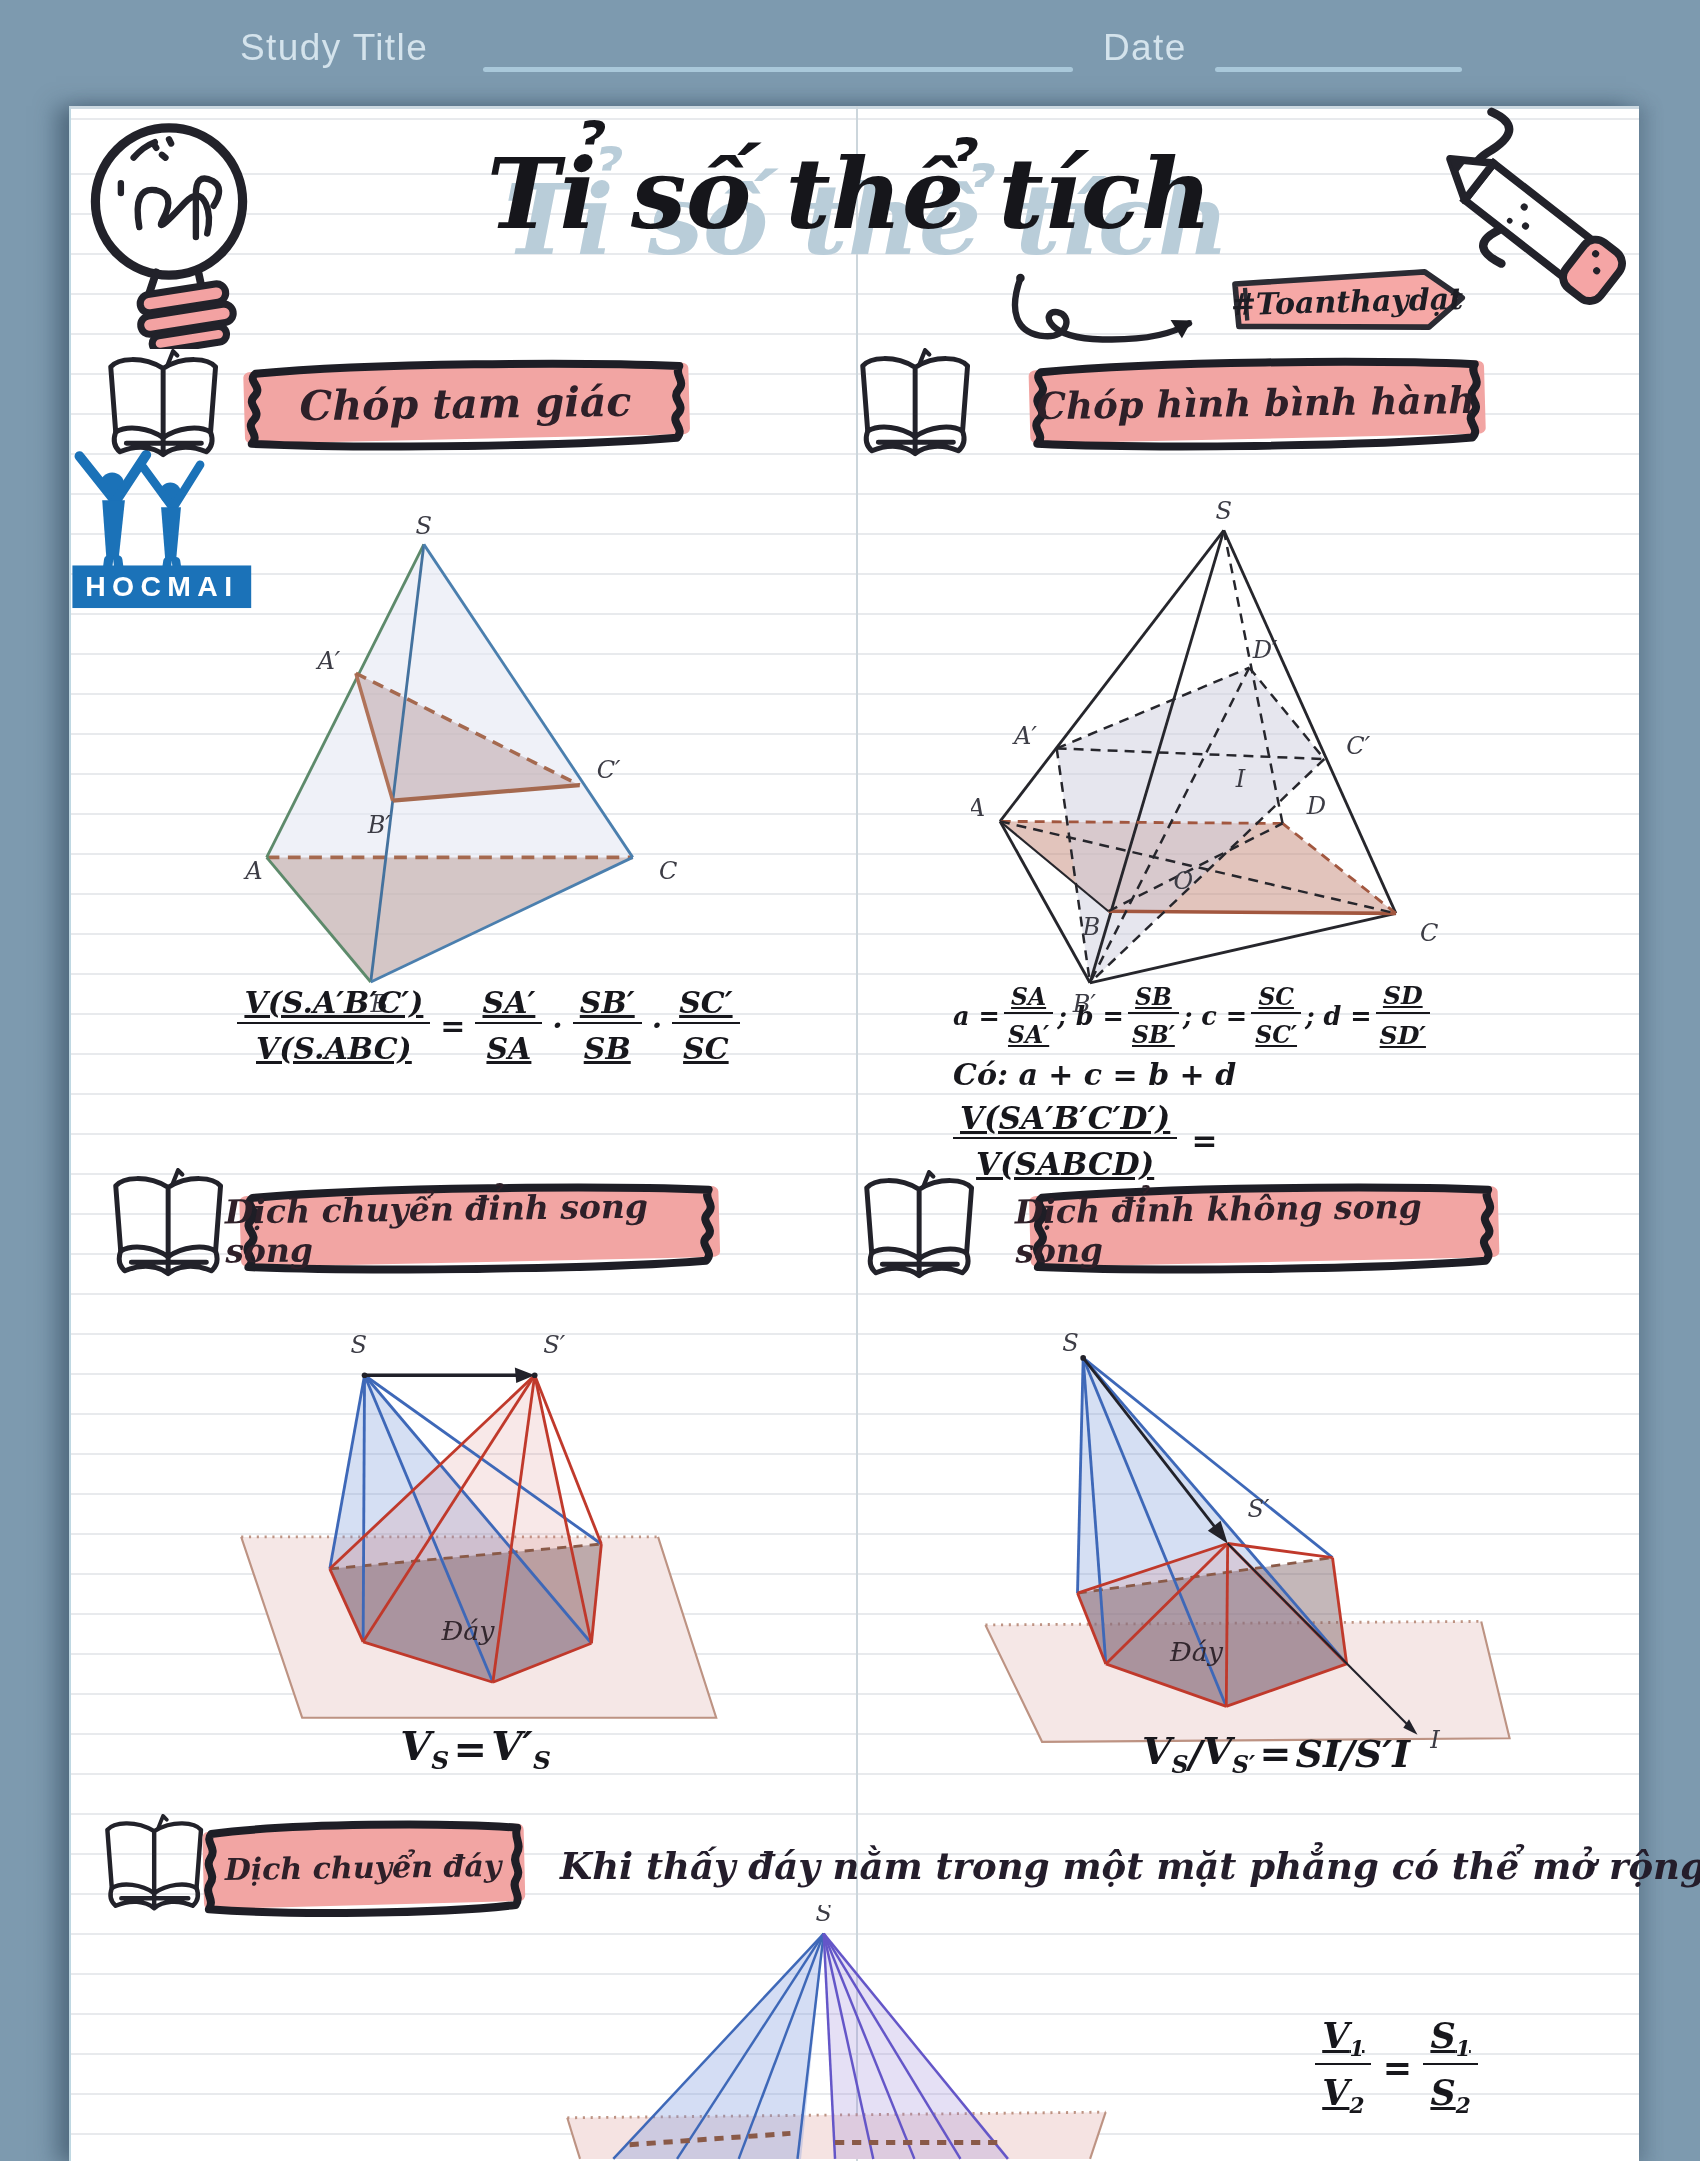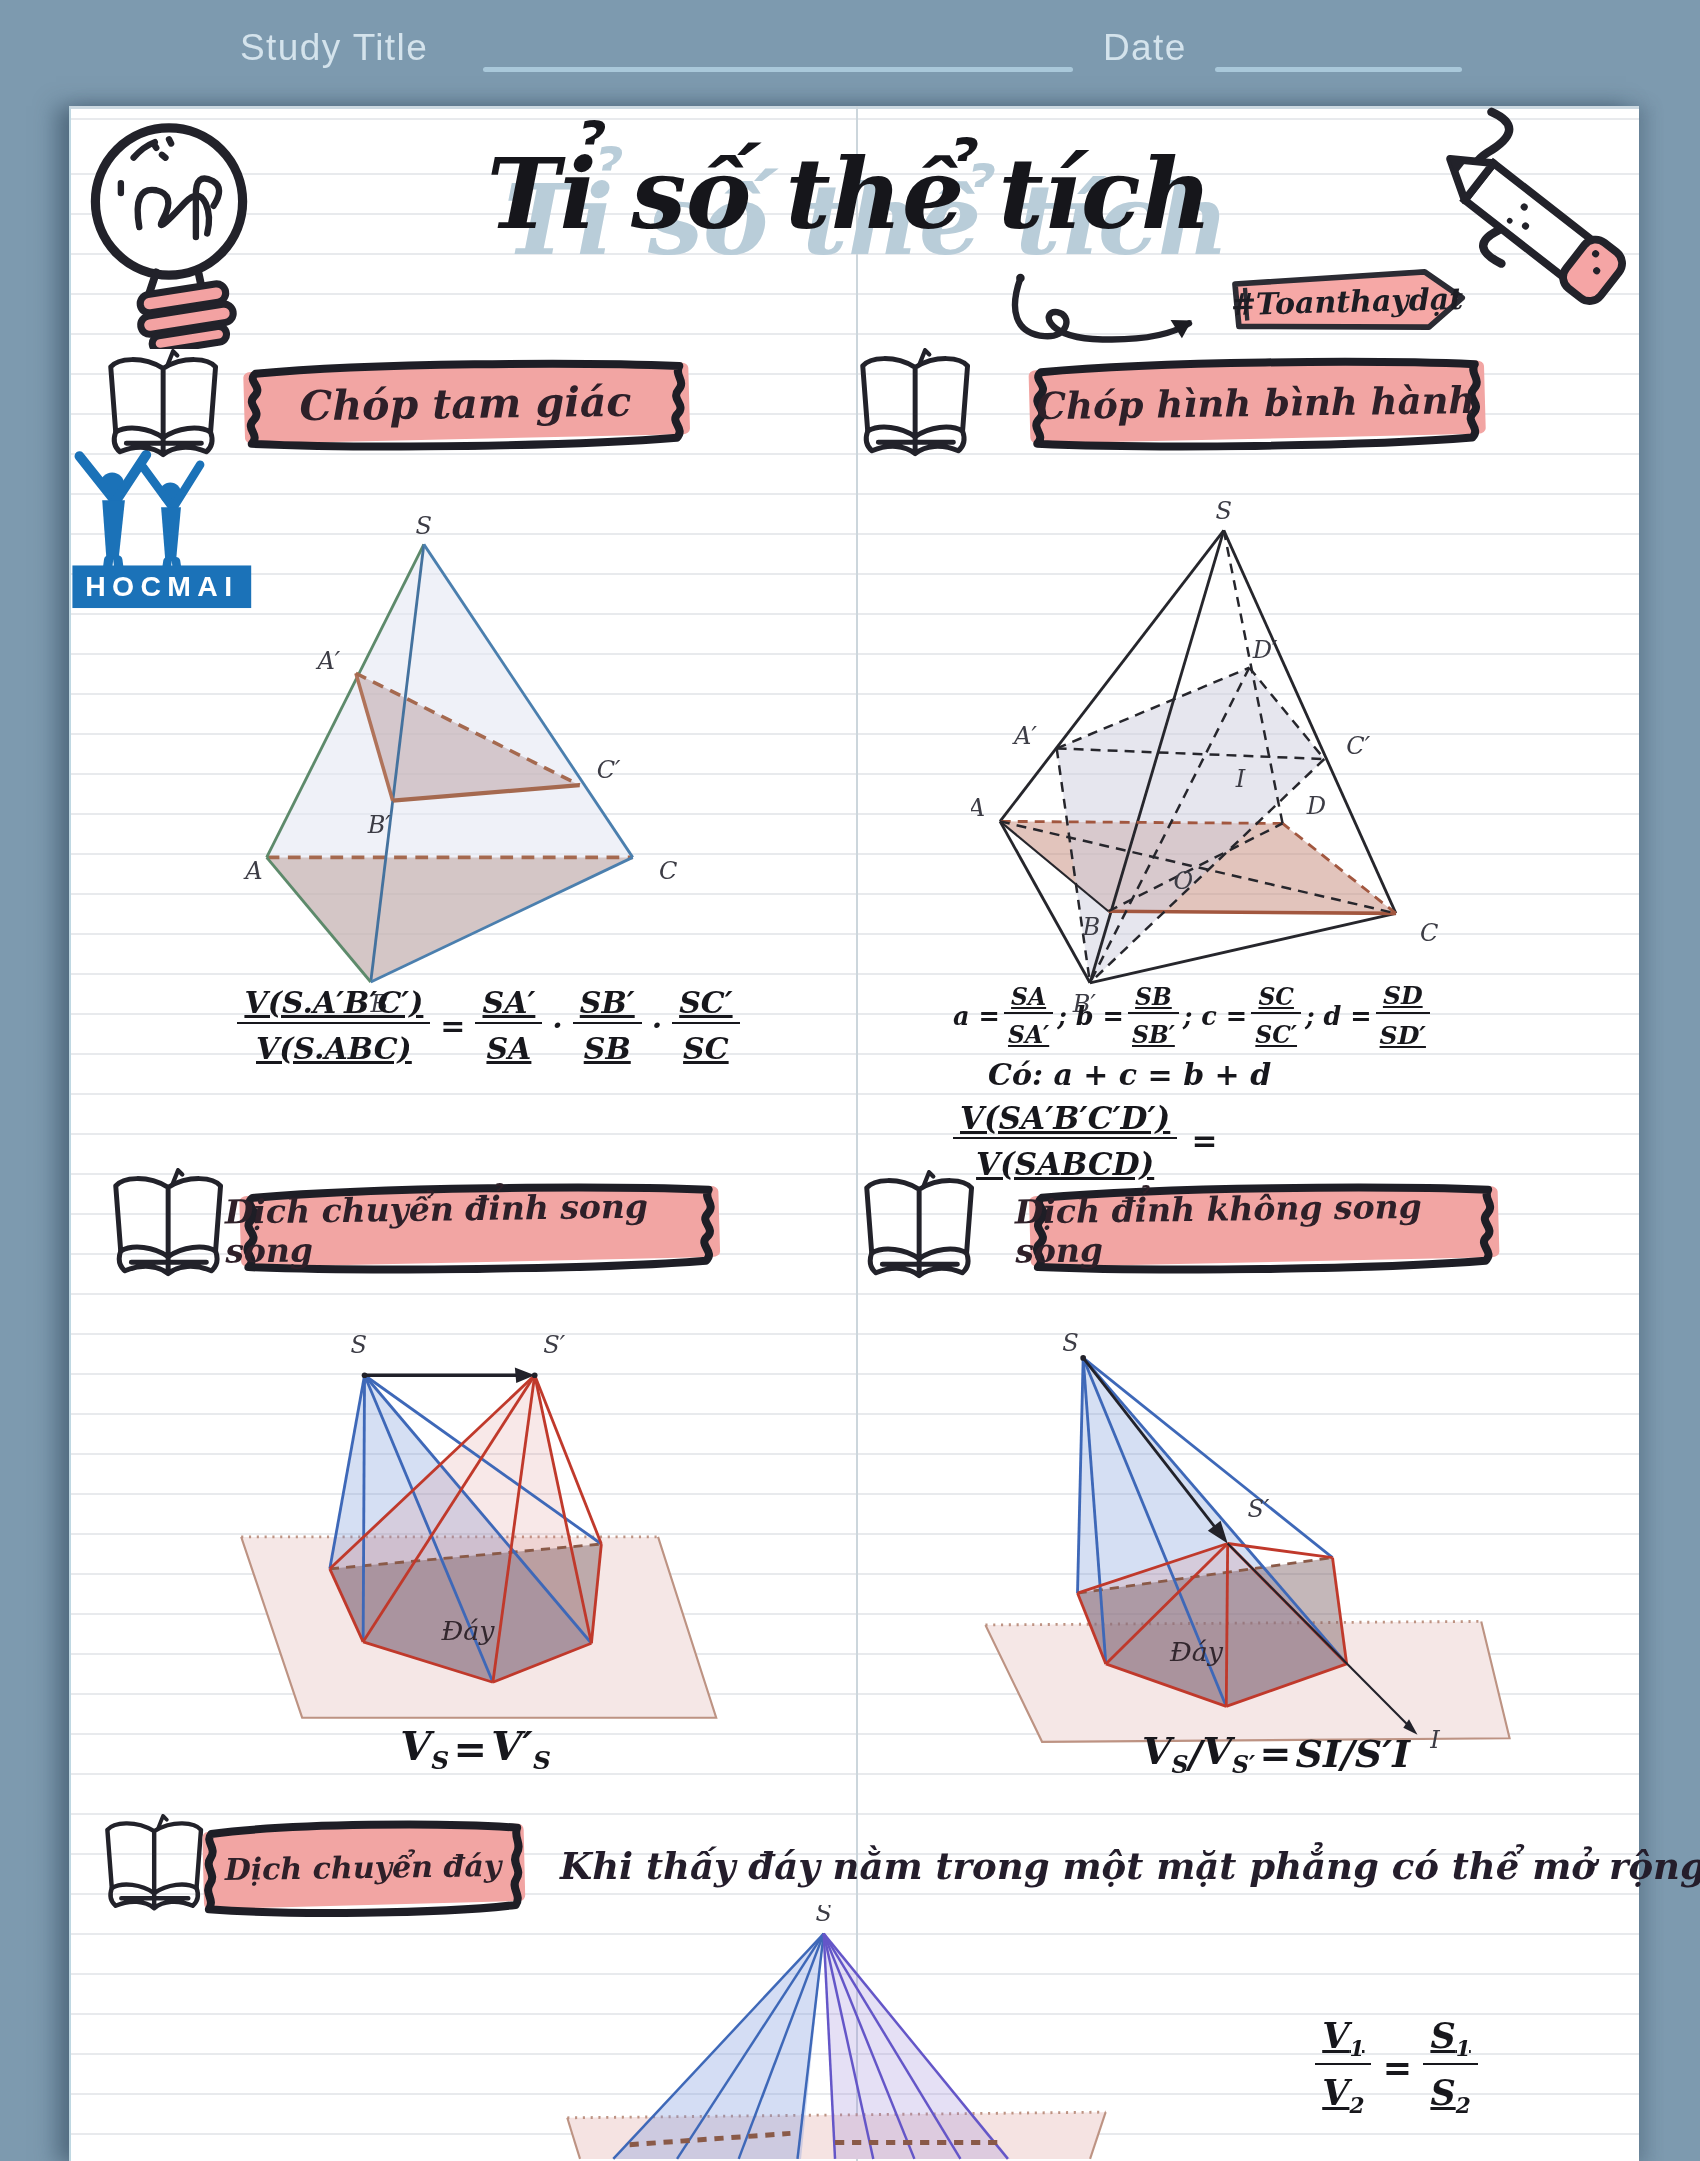--- a/index.html
+++ b/index.html
@@ -291,21 +291,21 @@
     <span class="frac" style="font-size:23.4px;">
         <span class="top">SC</span>
         <span class="bot">SC′</span>
       </span>
     <span>; d =</span>
     <span class="frac" style="font-size:25px;">
         <span class="top">SD</span>
         <span class="bot">SD′</span>
       </span>
   </div>
-  <div style="font:italic 700 30px 'DejaVu Serif',serif;color:#17171c;margin-top:7px;margin-left:35px;">Có: a + c = b + d</div>
+  <div style="font:italic 700 30px 'DejaVu Serif',serif;color:#17171c;margin-top:7px;">Có: a + c = b + d</div>
   <div class="formula" style="font-size:31px;gap:10px;justify-content:flex-start;margin-top:8.5px;">
     <span class="frac">
         <span class="top">V(SA′B′C′D′)</span>
         <span class="bot">V(SABCD)</span>
       </span>
     <span class="op">=</span>
   </div>
 </div>
 
 <svg class="abs" style="left:227px;top:1317px;" width="553" height="415" viewBox="0 0 780 585">

